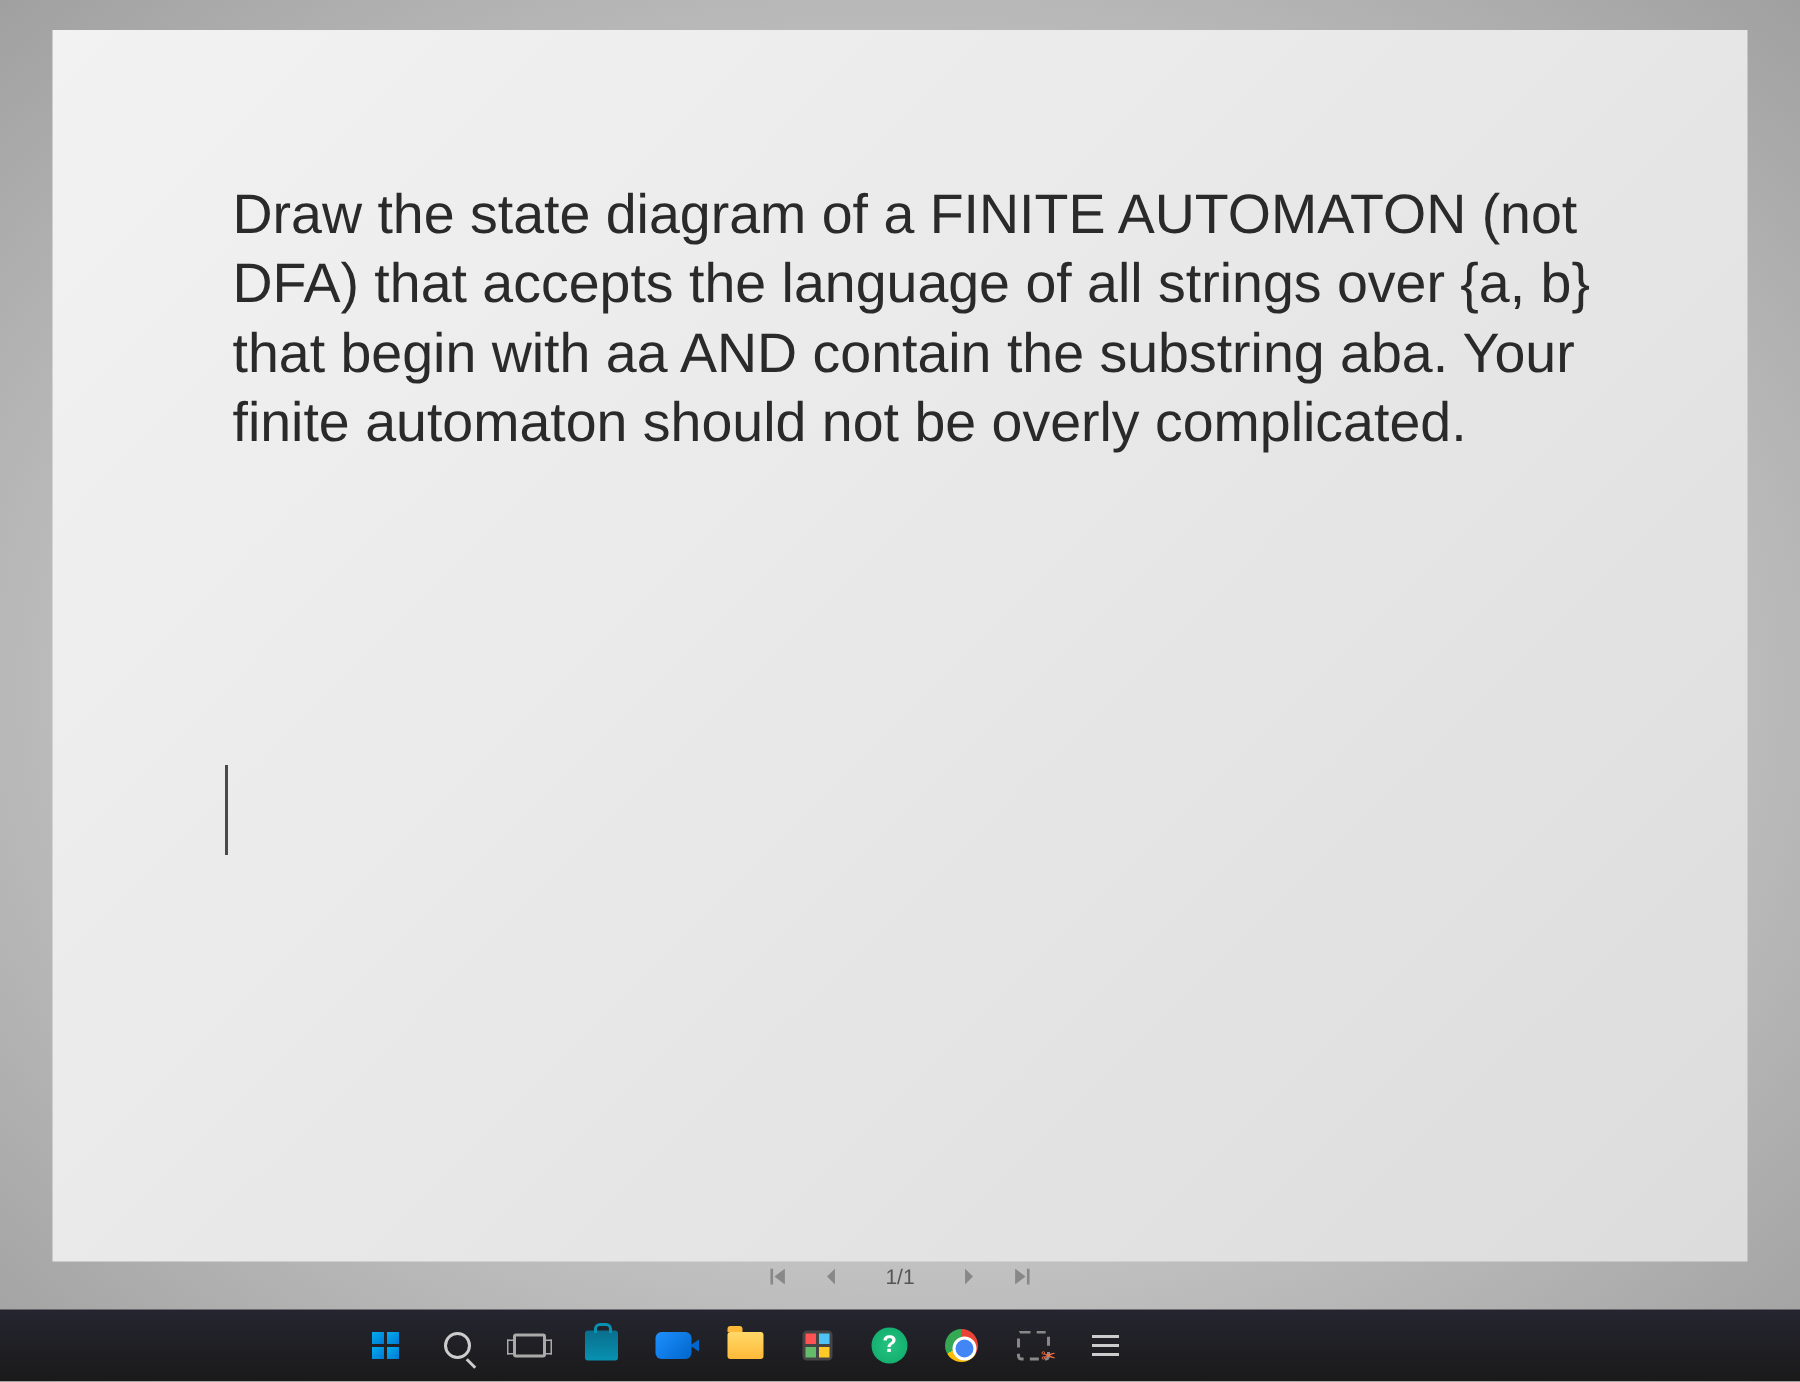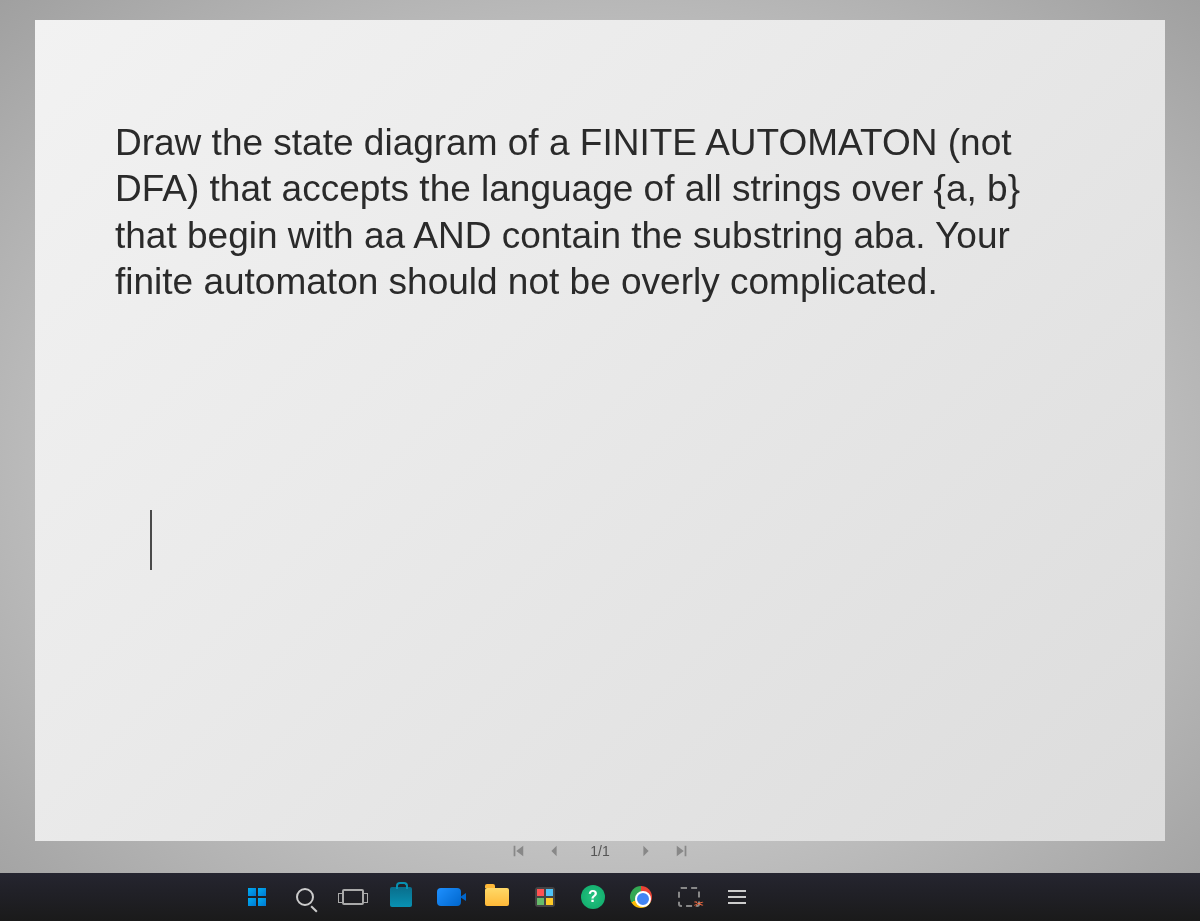--- a/index.html
+++ b/index.html
@@ -17,21 +17,21 @@
       position: relative;
     }
     
     .document-area {
       position: absolute;
       top: 20px;
       left: 35px;
       right: 35px;
       bottom: 80px;
       background: linear-gradient(135deg, #f2f2f2 0%, #eaeaea 40%, #dcdcdc 100%);
-      padding: 100px 80px 40px 80px;
+      padding: 100px 80px 40px 120px;
     }
     
     .question-text {
       font-size: 37px;
       color: #2a2a2a;
       line-height: 1.25;
       font-weight: 400;
       max-width: 960px;
     }
     

